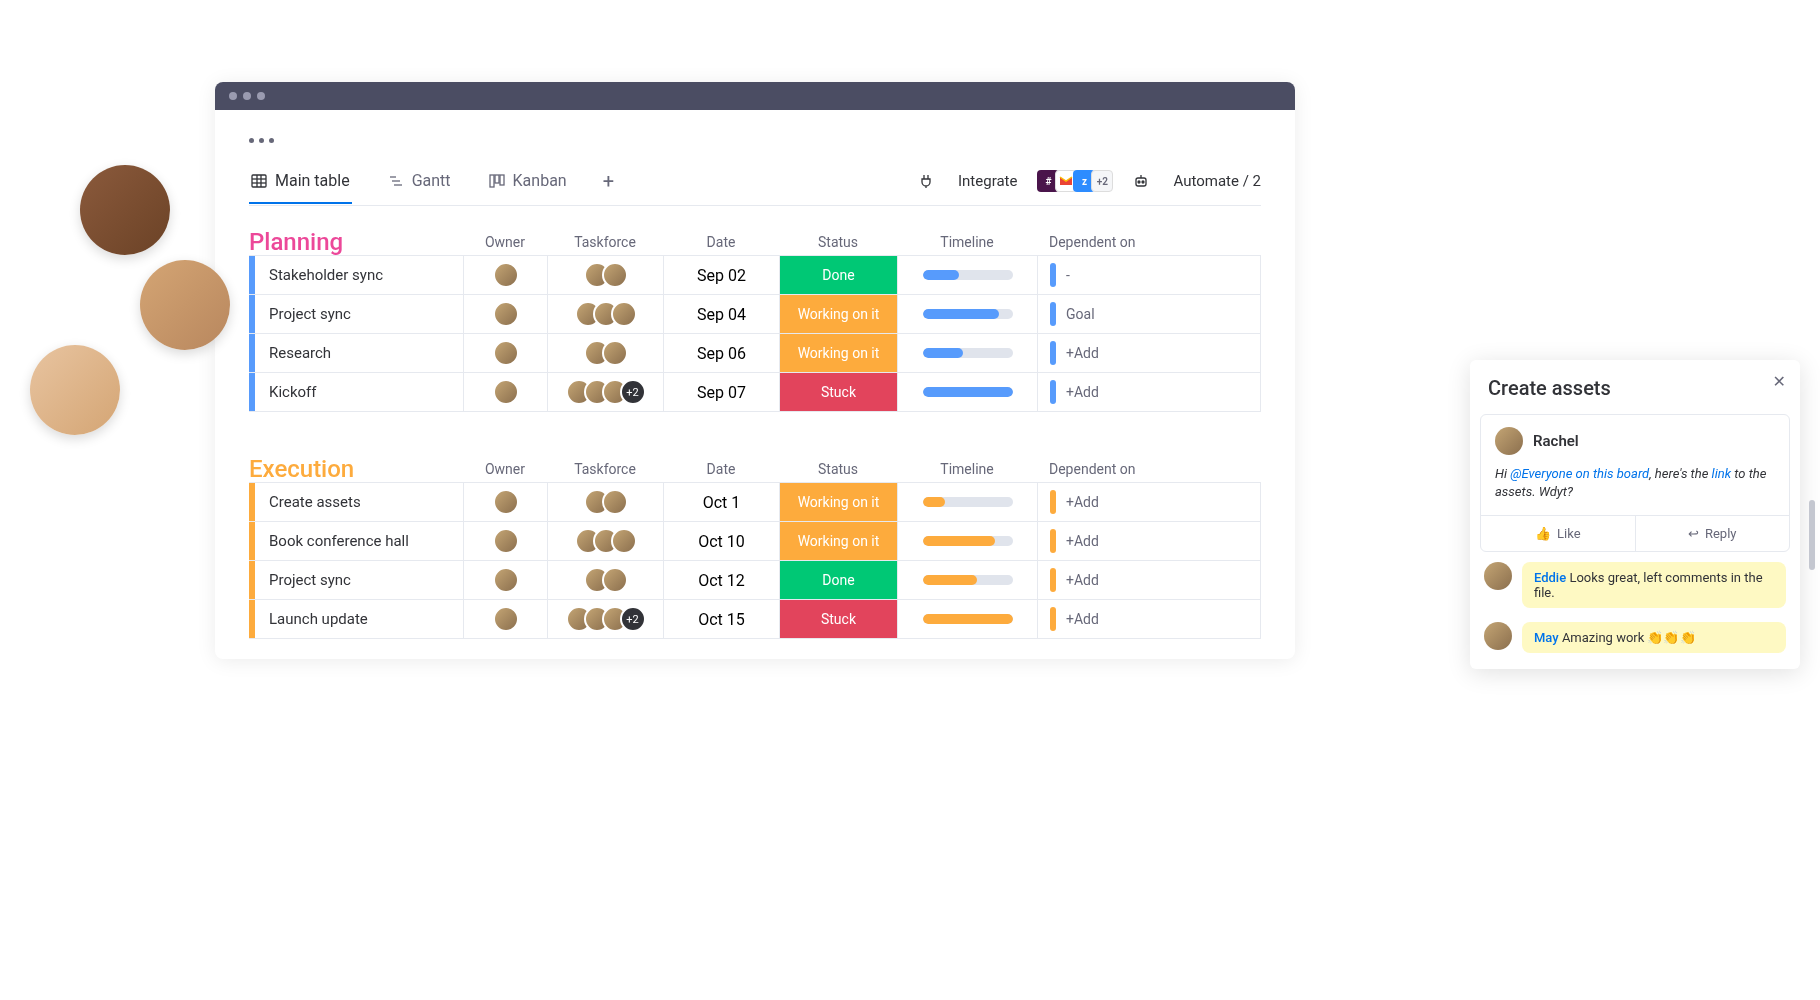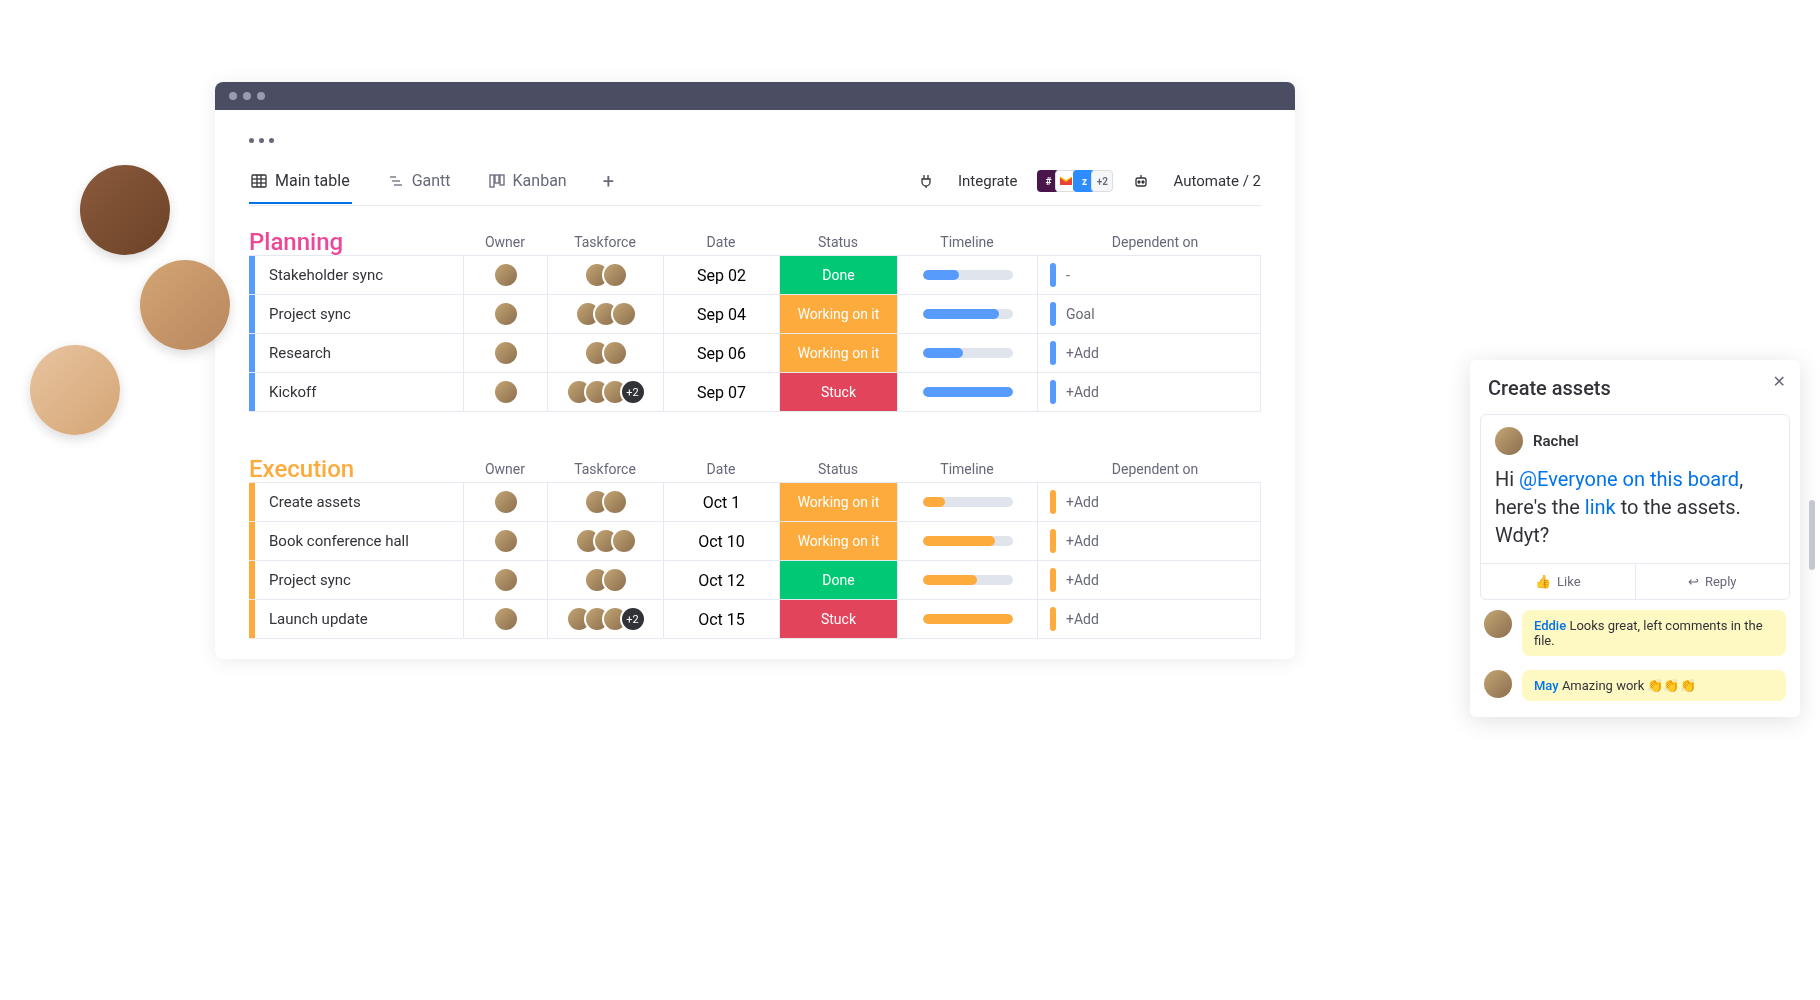--- a/index.html
+++ b/index.html
@@ -40,21 +40,21 @@
 .group-header { display: flex; align-items: flex-end; }
 .group-title { font-size: 24px; font-weight: 500; width: 214px; }
 .group-title.planning { color: #ec4899; }
 .group-title.execution { color: #fdab3d; margin-top: 21px; }
 .col-head { color: #676879; font-size: 14px; text-align: center; padding-bottom: 6px; }
 .col-owner { width: 84px; }
 .col-taskforce { width: 116px; }
 .col-date { width: 116px; }
 .col-status { width: 118px; }
 .col-timeline { width: 140px; }
-.col-dependent { flex: 1; text-align: center; padding-left: 12px; }
+.col-dependent { flex: 1; text-align: left; padding-left: 12px; }
 
 .rows { }
 .row { display: flex; align-items: center; height: 40px; border: 1px solid #e6e9ef; border-left: none; margin-top: -1px; }
 .row .stripe { width: 6px; height: 100%; }
 .stripe.planning { background: #579bfc; }
 .stripe.execution { background: #fdab3d; }
 .row .task { width: 208px; padding-left: 14px; font-size: 15px; color: #323338; }
 .cell { border-left: 1px solid #e6e9ef; height: 100%; display: flex; align-items: center; justify-content: center; }
 .cell.col-dependent { justify-content: flex-start; color: #676879; font-size: 14px; }
 
@@ -74,21 +74,21 @@
 .tl-blue { background: #579bfc; }
 .tl-orange { background: #fdab3d; }
 .dep-bar { width: 6px; height: 24px; border-radius: 3px; margin-right: 10px; }
 
 .panel { position: absolute; right: 20px; top: 360px; width: 330px; background: #fff; border-radius: 6px; box-shadow: 0 4px 24px rgba(0,0,0,0.12); padding: 16px 0 12px; }
 .panel-close { position: absolute; right: 14px; top: 12px; color: #676879; cursor: pointer; font-size: 16px; }
 .panel-title { font-size: 20px; font-weight: 500; color: #323338; padding: 0 18px 14px; }
 .comment-card { margin: 0 10px; border: 1px solid #e6e9ef; border-radius: 6px; }
 .comment-head { display: flex; align-items: center; gap: 10px; padding: 12px 14px 6px; }
 .comment-author { font-weight: 600; font-size: 15px; color: #323338; }
-.comment-body { padding: 4px 14px 14px; font-size: 20px; color: #323338; line-height: 1.4; }
+.comment-body { padding: 4px 14px 14px; font-size: 13px; color: #323338; line-height: 1.4; font-style: italic; }
 .mention { color: #0073ea; }
 .link { color: #0073ea; }
 .comment-actions { display: flex; border-top: 1px solid #e6e9ef; }
 .comment-action { flex: 1; text-align: center; padding: 10px; font-size: 13px; color: #676879; cursor: pointer; display: flex; align-items: center; justify-content: center; gap: 6px; }
 .comment-action:first-child { border-right: 1px solid #e6e9ef; }
 .reply { display: flex; gap: 10px; padding: 10px 14px 4px; align-items: flex-start; }
 .reply-bubble { background: #fef9c3; border-radius: 8px; padding: 8px 12px; font-size: 13px; color: #323338; flex: 1; }
 .reply-author { color: #0073ea; font-weight: 500; }
 .avatar-xs { width: 28px; height: 28px; border-radius: 50%; flex-shrink: 0; background: linear-gradient(135deg,#c4a574,#8b6f4e); }
 

